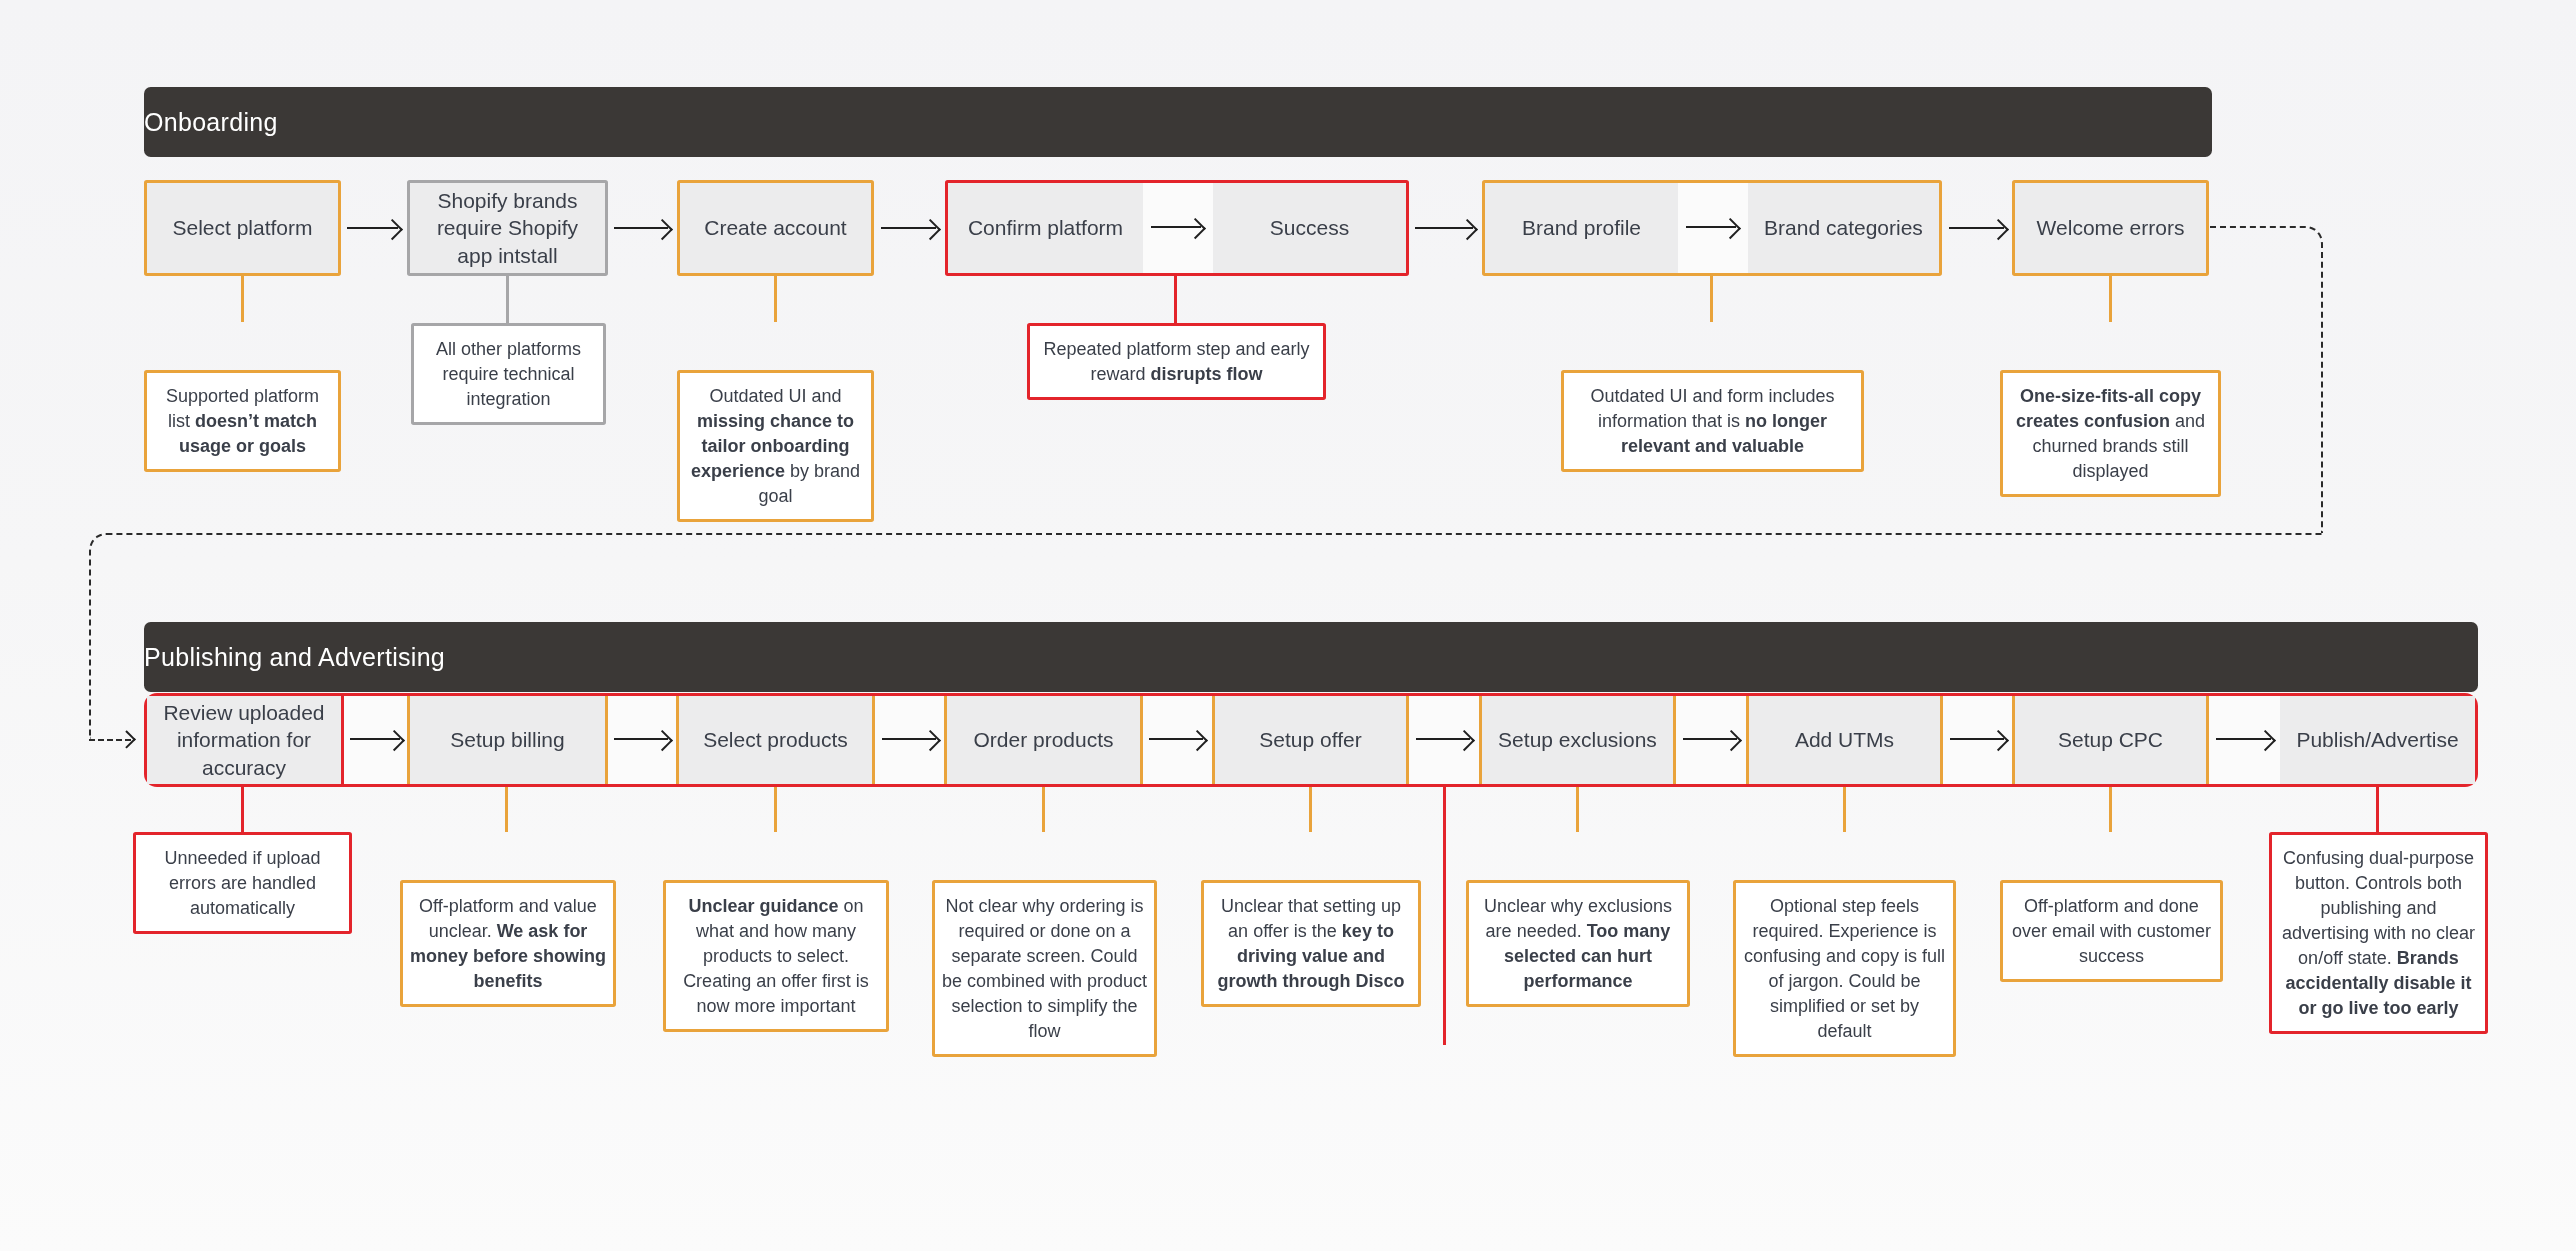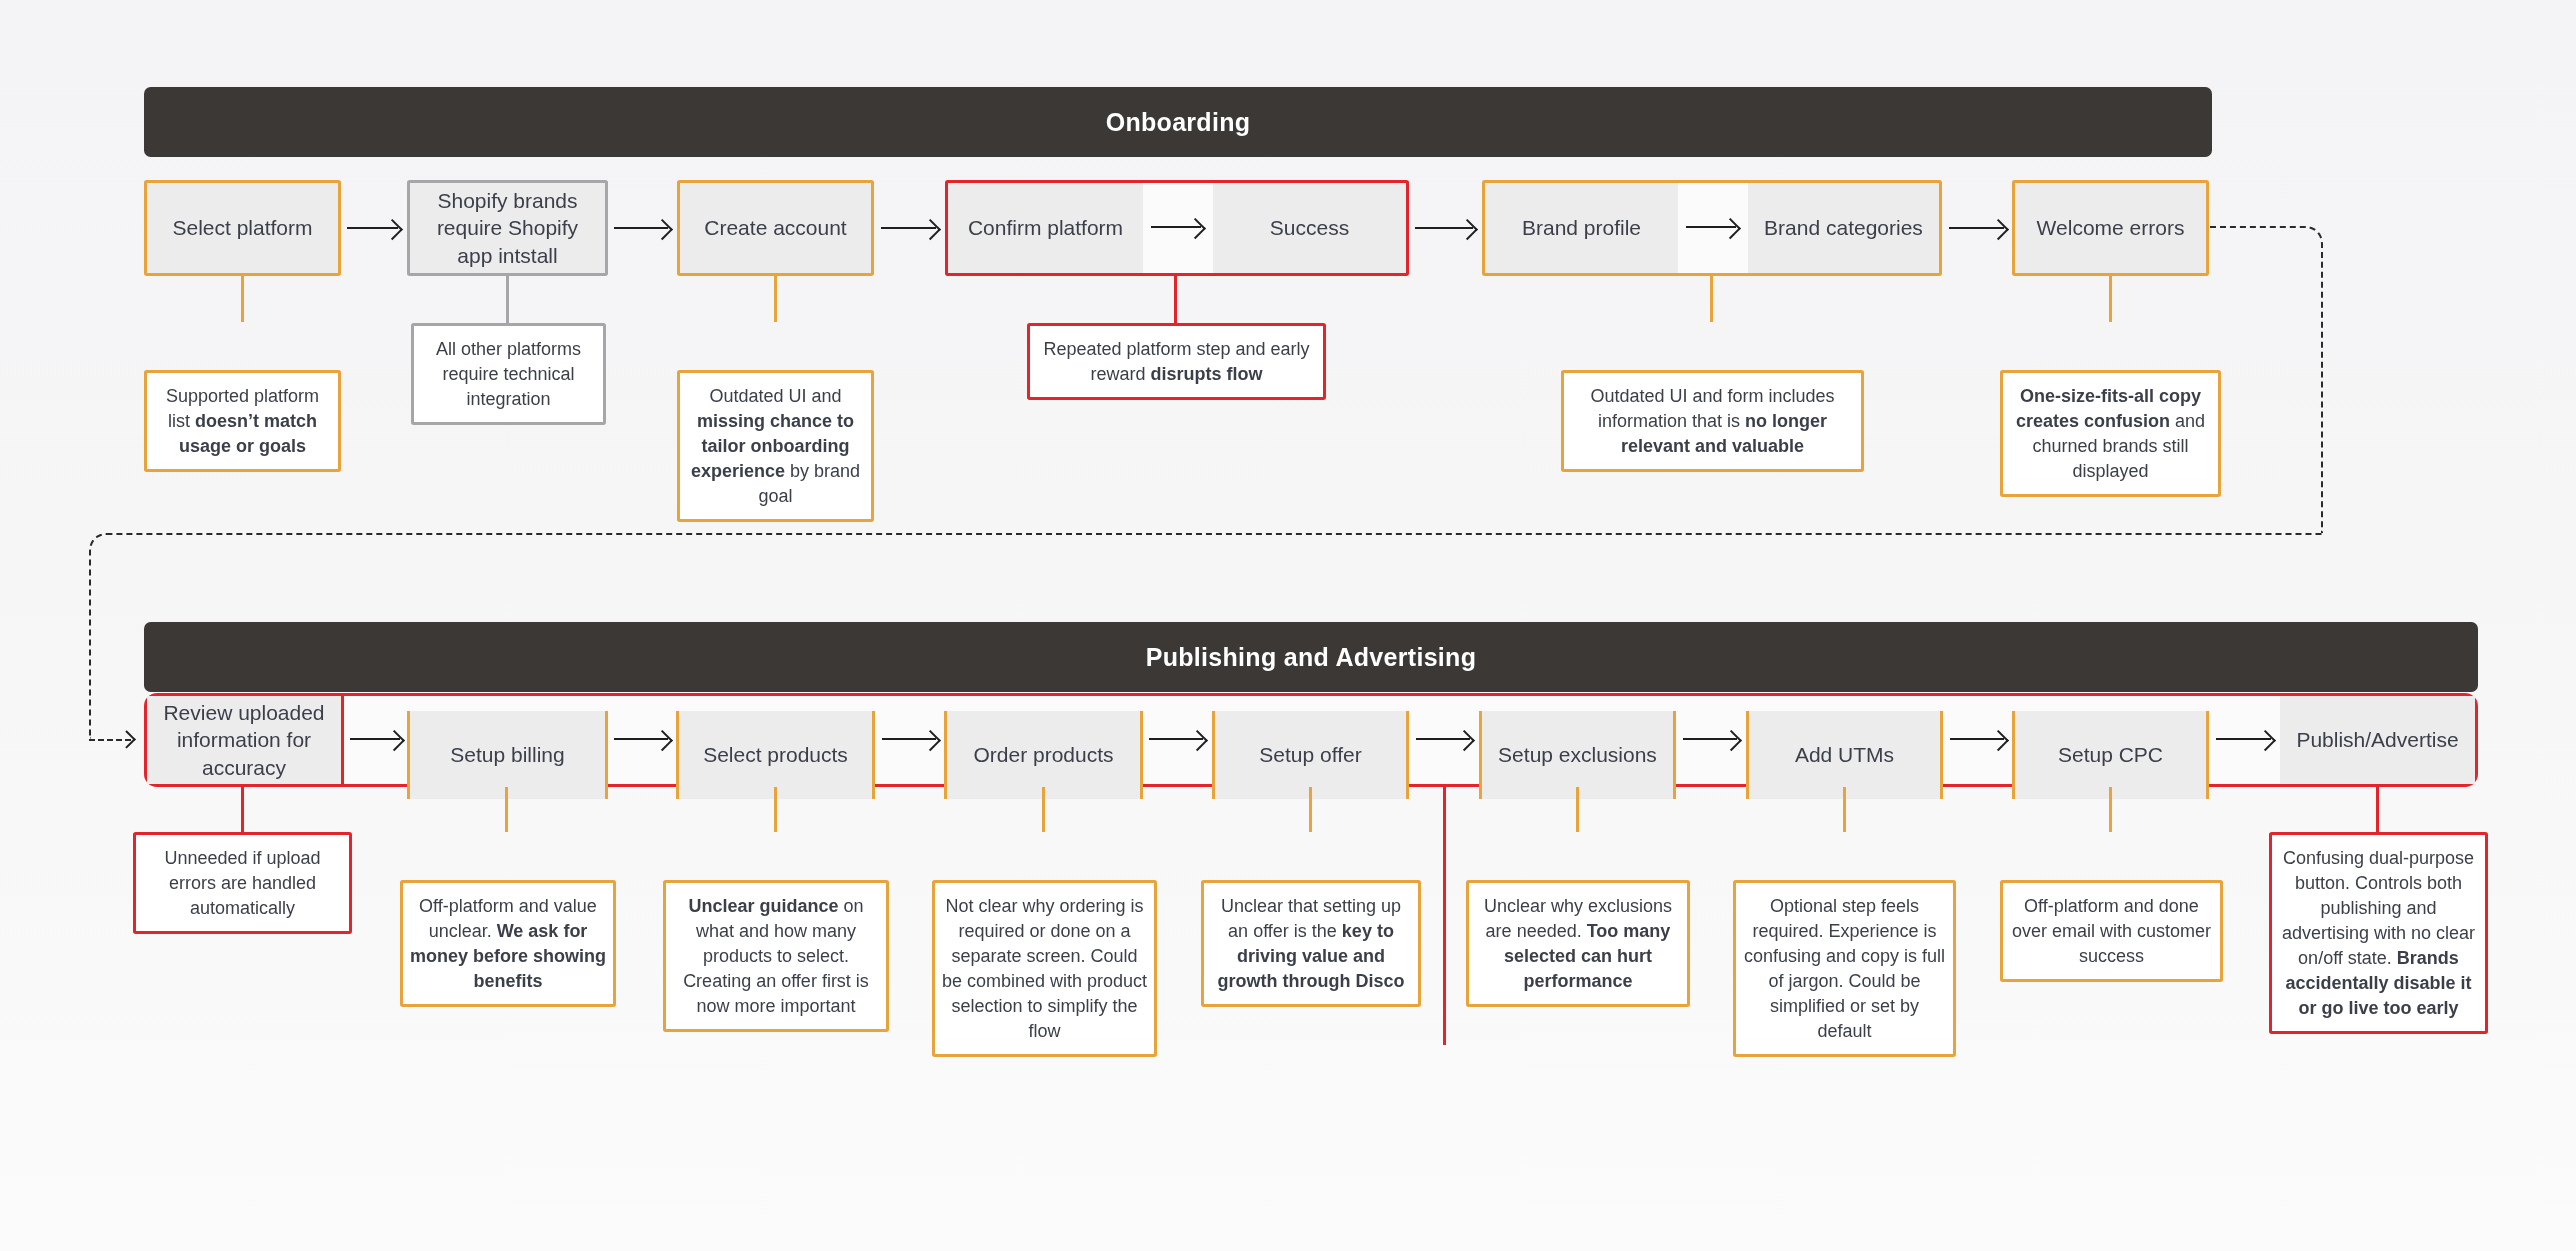--- a/index.html
+++ b/index.html
@@ -3,40 +3,40 @@
 <meta charset="utf-8">
 <style>
   html,body{margin:0;padding:0;background:#e9e9ec;}
   .canvas{
     position:relative;width:2576px;height:1252px;overflow:hidden;
     background:linear-gradient(180deg,#f4f4f6 0%,#f6f6f7 45%,#fbfbfb 100%);
     font-family:"Liberation Sans",sans-serif;color:var(--ink,#3a3f49);
   }
   .hdr{
     position:absolute;background:var(--header-bg,#3b3836);border-radius:6.7px;
-    display:flex;align-items:center;justify-content:center;
-    color:#fff;font-size:25px;font-weight:700;letter-spacing:0.3px;
+    display:flex;align-items:center;justify-content:flex-start;
+    color:#fff;font-size:25px;font-weight:400;letter-spacing:0.3px;
   }
   .step{
     position:absolute;background:var(--box-fill,#ececed);
     display:flex;align-items:center;justify-content:center;text-align:center;
     font-size:21px;font-weight:500;line-height:27.5px;color:var(--ink,#3a3f49);
     border-radius:2.7px;box-sizing:border-box;padding:0 10.7px;
   }
   .step.sev-warning{border:3.4px solid var(--accent-orange,#e9a33b);}
   .step.sev-neutral{border:3.4px solid var(--neutral-gray,#a6a6a8);}
   .group{position:absolute;background:#fbfbfb;border-radius:2.7px;box-sizing:border-box;}
   .group.sev-issue{border:3.4px solid var(--accent-red,#e3242b);padding-left:40px;}
   .group.sev-warning{border:3.4px solid var(--accent-orange,#e9a33b);}
   .group .step,.row-group .step{border:none;border-radius:0;top:0;height:100%;}
   .row-group{
     position:absolute;background:#fbfbfb;border:3.4px solid var(--accent-red,#e3242b);
     border-radius:13px;box-sizing:border-box;
   }
-  .row-group .step.side-orange{border-left:3.4px solid var(--accent-orange,#e9a33b);border-right:3.4px solid var(--accent-orange,#e9a33b);margin-top:15px;}
+  .row-group .step.side-orange{border-left:3.4px solid var(--accent-orange,#e9a33b);border-right:3.4px solid var(--accent-orange,#e9a33b);}
   .row-group .step.side-red{border-right:3.4px solid var(--accent-red,#e3242b);}
   .note{
     position:absolute;background:var(--note-fill,#ffffff);border-radius:2.7px;box-sizing:border-box;
     font-size:18px;line-height:25px;text-align:center;padding:10.7px 6.7px;color:var(--ink,#3a3f49);
   }
   .note.sev-warning{border:3.4px solid var(--accent-orange,#e9a33b);margin-top:48px;}
   .note.sev-issue{border:3.4px solid var(--accent-red,#e3242b);}
   .note.sev-neutral{border:3.4px solid var(--neutral-gray,#a6a6a8);}
   .note b{font-weight:700;}
   .conn{position:absolute;width:3.4px;}

